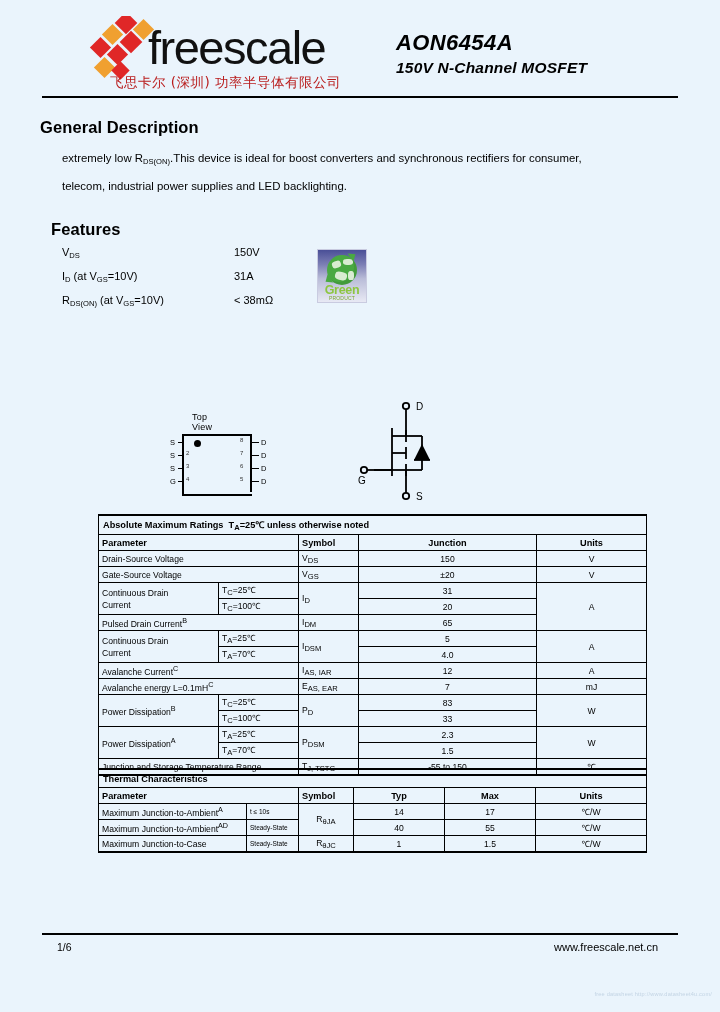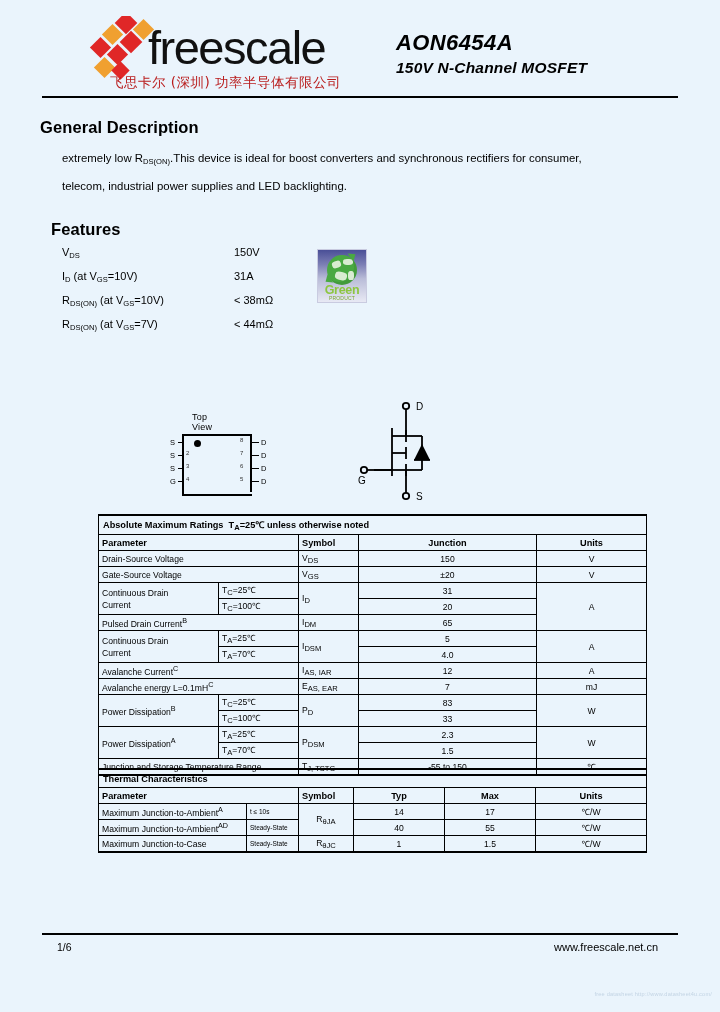--- a/index.html
+++ b/index.html
@@ -135,24 +135,20 @@
       <span class="feat-lbl"><span>V</span><sub>DS</sub></span>
       <span class="feat-val">150V</span>
     </div>
     <div class="feat-row">
       <span class="feat-lbl"><span>I</span><sub>D</sub><span>  (at V</span><sub>GS</sub><span>=10V)</span></span>
       <span class="feat-val">31A</span>
     </div>
     <div class="feat-row">
       <span class="feat-lbl"><span>R</span><sub>DS(ON)</sub><span> (at V</span><sub>GS</sub><span>=10V)</span></span>
       <span class="feat-val">&lt; 38mΩ</span>
-    </div>
-    <div class="feat-row">
-      <span class="feat-lbl"><span>R</span><sub>DS(ON)</sub><span> (at V</span><sub>GS</sub><span>=7V)</span></span>
-      <span class="feat-val">&lt; 44mΩ</span>
     </div>
   </div>
 
   <div class="green-badge">
     <div class="gb-globe">
       <div class="gb-cont gb-c1"></div>
       <div class="gb-cont gb-c2"></div>
       <div class="gb-cont gb-c3"></div>
       <div class="gb-cont gb-c4"></div>
     </div>

